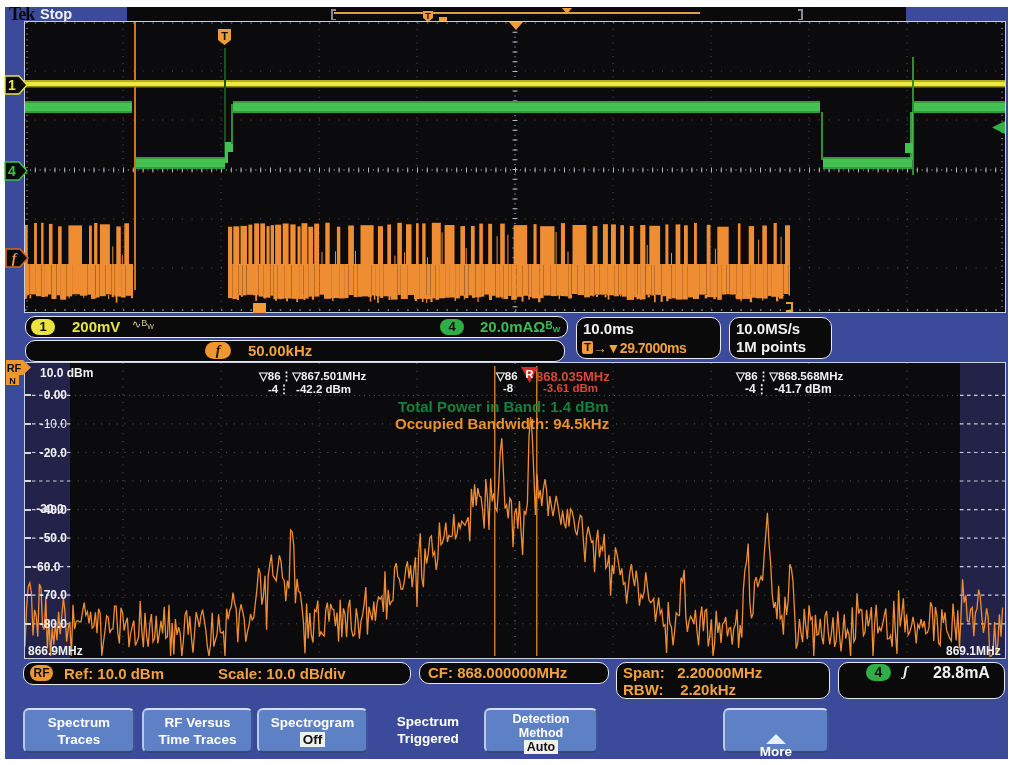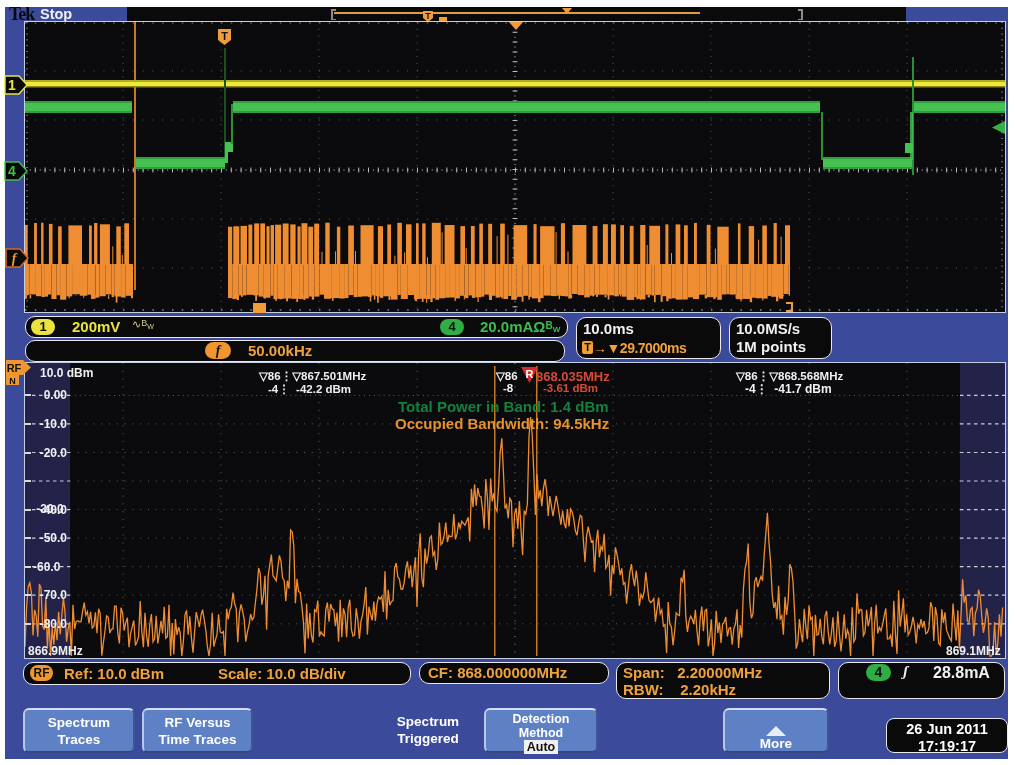--- a/index.html
+++ b/index.html
@@ -474,21 +474,21 @@
 <rect x="494" y="366" width="1.5" height="290" fill="#c87822"></rect>
 <rect x="536" y="366" width="1.5" height="290" fill="#c87822"></rect>
 <polyline points="25.0,646.8 26.6,606.9 28.2,586.6 29.8,582.9 31.4,592.7 33.0,635.5 34.6,609.9 36.2,615.8 37.8,636.8 39.4,584.0 41.0,588.1 42.6,626.0 44.2,629.6 45.8,598.7 47.4,648.6 49.0,619.5 50.6,656.0 52.2,628.1 53.8,644.7 55.4,622.7 57.0,640.2 58.6,611.9 60.2,634.1 61.8,615.9 63.4,598.2 65.0,611.8 66.6,641.6 68.2,628.4 69.8,621.9 71.4,656.0 73.0,604.8 74.6,629.0 76.2,621.5 77.8,620.7 79.4,621.8 81.0,621.9 82.6,611.3 84.2,602.7 85.8,615.2 87.4,611.6 89.0,623.5 90.6,611.7 92.2,628.0 93.8,626.5 95.4,612.3 97.0,633.2 98.6,608.8 100.2,613.5 101.8,655.7 103.4,642.7 105.0,630.9 106.6,615.8 108.2,617.2 109.8,633.1 111.4,629.3 113.0,629.0 114.6,606.2 116.2,606.1 117.8,633.1 119.4,643.5 121.0,607.7 122.6,613.0 124.2,630.7 125.8,622.4 127.4,617.8 129.0,647.2 130.6,633.5 132.2,626.8 133.8,620.5 135.4,645.5 137.0,641.7 138.6,636.8 140.2,601.1 141.8,631.2 143.4,647.1 145.0,612.9 146.6,635.7 148.2,646.8 149.8,624.2 151.4,614.0 153.0,641.8 154.6,638.6 156.2,615.9 157.8,643.4 159.4,633.2 161.0,620.8 162.6,633.5 164.2,606.9 165.8,638.3 167.4,636.8 169.0,604.8 170.6,656.0 172.2,623.1 173.8,654.4 175.4,619.0 177.0,634.9 178.6,627.2 180.2,633.2 181.8,656.0 183.4,641.1 185.0,614.9 186.6,610.4 188.2,634.8 189.8,616.2 191.4,637.6 193.0,652.8 194.6,632.2 196.2,612.1 197.8,619.2 199.4,627.0 201.0,615.4 202.6,609.7 204.2,619.7 205.8,630.2 207.4,646.6 209.0,656.0 210.6,643.5 212.2,612.8 213.8,646.6 215.4,640.0 217.0,634.6 218.6,614.2 220.2,632.0 221.8,633.1 223.4,631.7 225.0,656.0 226.6,608.7 228.2,619.4 229.8,610.2 231.4,606.7 233.0,592.5 234.6,603.5 236.2,608.6 237.8,642.1 239.4,613.1 241.0,604.3 242.6,611.2 244.2,619.4 245.8,641.6 247.4,632.1 249.0,625.5 250.6,614.0 252.2,619.9 253.8,617.6 255.4,602.8 257.0,588.9 258.6,568.1 260.2,573.4 261.8,604.6 263.4,596.1 265.0,575.7 266.6,629.8 268.2,575.9 269.8,564.6 271.4,554.5 273.0,575.7 274.6,578.1 276.2,580.8 277.8,567.9 279.4,555.3 281.0,561.3 282.6,578.0 284.2,580.5 285.8,601.1 287.4,580.7 289.0,588.5 290.6,530.0 292.2,531.9 293.8,546.0 295.4,603.2 297.0,578.8 298.6,591.6 300.2,592.5 301.8,605.4 303.4,621.6 305.0,653.4 306.6,603.6 308.2,638.5 309.8,613.1 311.4,635.5 313.0,642.5 314.6,609.8 316.2,611.5 317.8,600.5 319.4,636.4 321.0,631.8 322.6,634.5 324.2,635.9 325.8,609.6 327.4,602.6 329.0,621.8 330.6,604.0 332.2,608.9 333.8,609.6 335.4,626.3 337.0,612.5 338.6,641.7 340.2,599.8 341.8,637.3 343.4,608.3 345.0,614.2 346.6,637.3 348.2,607.5 349.8,599.7 351.4,629.5 353.0,636.0 354.6,634.6 356.2,608.3 357.8,619.3 359.4,638.7 361.0,621.2 362.6,614.9 364.2,603.8 365.8,587.1 367.4,634.6 369.0,606.7 370.6,614.1 372.2,620.4 373.8,601.6 375.4,620.9 377.0,603.6 378.6,597.0 380.2,599.1 381.8,596.5 383.4,611.9 385.0,571.3 386.6,619.4 388.2,589.9 389.8,605.3 391.4,601.4 393.0,600.8 394.6,567.7 396.2,563.2 397.8,576.8 399.4,579.1 401.0,589.1 402.6,589.2 404.2,582.4 405.8,568.6 407.4,561.3 409.0,578.3 410.6,565.4 412.2,587.3 413.8,571.2 415.4,557.2 417.0,607.0 418.6,554.3 420.2,533.3 421.8,578.0 423.4,587.2 425.0,548.6 426.6,563.6 428.2,554.4 429.8,537.9 431.4,535.9 433.0,555.5 434.6,552.0 436.2,570.0 437.8,559.0 439.4,522.5 441.0,544.6 442.6,542.4 444.2,535.2 445.8,522.5 447.4,542.0 449.0,535.4 450.6,536.8 452.2,536.1 453.8,514.1 455.4,539.4 457.0,534.2 458.6,522.5 460.2,527.9 461.8,521.3 463.4,523.4 465.0,525.2 466.6,521.2 468.2,517.2 469.8,541.4 471.4,488.7 473.0,507.3 474.6,484.2 476.2,505.7 477.8,488.1 479.4,496.0 481.0,496.8 482.6,509.8 484.2,528.4 485.8,479.1 487.4,497.4 489.0,529.9 490.6,478.3 492.2,501.4 493.8,493.0 495.4,507.9 497.0,511.2 498.6,486.4 500.2,452.2 501.8,438.4 503.4,471.7 505.0,508.4 506.6,504.9 508.2,518.3 509.8,498.3 511.4,501.0 513.0,547.3 514.6,514.0 516.2,508.2 517.8,528.8 519.4,501.1 521.0,529.8 522.6,555.1 524.2,510.7 525.8,514.0 527.4,503.5 529.0,436.6 530.6,417.0 532.2,434.8 533.8,472.5 535.4,515.0 537.0,474.2 538.6,498.7 540.2,490.0 541.8,506.2 543.4,488.6 545.0,479.2 546.6,490.3 548.2,516.0 549.8,496.0 551.4,506.2 553.0,516.1 554.6,506.1 556.2,495.8 557.8,504.7 559.4,515.1 561.0,524.8 562.6,510.5 564.2,523.2 565.8,528.3 567.4,509.0 569.0,526.5 570.6,509.0 572.2,511.7 573.8,519.4 575.4,531.1 577.0,535.3 578.6,523.9 580.2,515.3 581.8,516.8 583.4,540.6 585.0,562.3 586.6,535.8 588.2,526.7 589.8,534.5 591.4,542.0 593.0,540.8 594.6,572.3 596.2,541.7 597.8,529.8 599.4,557.3 601.0,546.6 602.6,550.1 604.2,533.9 605.8,568.2 607.4,565.2 609.0,554.8 610.6,595.6 612.2,565.1 613.8,574.0 615.4,547.3 617.0,554.1 618.6,563.5 620.2,575.1 621.8,568.4 623.4,584.2 625.0,582.6 626.6,603.7 628.2,587.6 629.8,572.6 631.4,564.0 633.0,577.2 634.6,586.2 636.2,570.7 637.8,582.9 639.4,605.7 641.0,594.5 642.6,598.0 644.2,591.3 645.8,572.3 647.4,586.9 649.0,600.0 650.6,602.7 652.2,601.0 653.8,598.5 655.4,621.8 657.0,609.9 658.6,597.6 660.2,613.7 661.8,610.1 663.4,626.2 665.0,624.7 666.6,652.9 668.2,602.0 669.8,624.0 671.4,626.8 673.0,645.3 674.6,631.9 676.2,612.9 677.8,614.8 679.4,615.5 681.0,577.8 682.6,581.5 684.2,569.8 685.8,616.4 687.4,632.0 689.0,621.3 690.6,616.1 692.2,619.1 693.8,624.1 695.4,609.9 697.0,631.3 698.6,645.5 700.2,617.8 701.8,606.5 703.4,631.2 705.0,610.9 706.6,609.5 708.2,646.4 709.8,636.6 711.4,619.4 713.0,656.0 714.6,643.2 716.2,610.7 717.8,632.9 719.4,622.4 721.0,642.9 722.6,624.1 724.2,622.3 725.8,617.0 727.4,636.4 729.0,628.5 730.6,627.6 732.2,644.8 733.8,628.4 735.4,624.6 737.0,609.3 738.6,648.0 740.2,625.0 741.8,637.6 743.4,589.1 745.0,569.0 746.6,561.7 748.2,543.6 749.8,602.1 751.4,618.3 753.0,613.6 754.6,581.8 756.2,577.1 757.8,587.1 759.4,581.2 761.0,576.4 762.6,580.8 764.2,554.8 765.8,534.3 767.4,512.7 769.0,542.8 770.6,562.1 772.2,594.3 773.8,607.9 775.4,602.1 777.0,619.1 778.6,585.7 780.2,618.9 781.8,615.8 783.4,634.8 785.0,596.8 786.6,614.9 788.2,600.8 789.8,564.2 791.4,568.1 793.0,581.7 794.6,612.2 796.2,648.7 797.8,642.5 799.4,619.0 801.0,633.0 802.6,642.1 804.2,608.7 805.8,626.2 807.4,639.2 809.0,605.5 810.6,619.4 812.2,617.3 813.8,656.0 815.4,614.8 817.0,635.2 818.6,634.2 820.2,618.7 821.8,636.6 823.4,644.3 825.0,615.9 826.6,611.0 828.2,631.9 829.8,644.4 831.4,633.3 833.0,617.2 834.6,646.9 836.2,641.0 837.8,611.3 839.4,633.8 841.0,651.5 842.6,635.1 844.2,614.3 845.8,638.6 847.4,629.8 849.0,634.5 850.6,656.0 852.2,607.3 853.8,641.8 855.4,638.7 857.0,593.3 858.6,613.7 860.2,609.4 861.8,610.0 863.4,635.5 865.0,632.3 866.6,609.7 868.2,626.3 869.8,619.0 871.4,607.0 873.0,656.0 874.6,624.2 876.2,604.8 877.8,633.4 879.4,627.4 881.0,630.7 882.6,624.6 884.2,615.9 885.8,608.5 887.4,638.9 889.0,638.7 890.6,635.3 892.2,646.8 893.8,600.7 895.4,632.8 897.0,653.9 898.6,590.3 900.2,626.5 901.8,614.1 903.4,598.2 905.0,632.5 906.6,614.2 908.2,635.0 909.8,632.0 911.4,626.3 913.0,616.8 914.6,625.9 916.2,643.4 917.8,624.6 919.4,628.1 921.0,619.1 922.6,627.7 924.2,621.0 925.8,633.6 927.4,632.6 929.0,627.6 930.6,602.2 932.2,607.0 933.8,640.9 935.4,607.1 937.0,616.1 938.6,643.2 940.2,645.4 941.8,609.4 943.4,623.0 945.0,612.4 946.6,630.4 948.2,634.3 949.8,638.4 951.4,640.9 953.0,603.5 954.6,622.3 956.2,640.5 957.8,610.2 959.4,648.4 961.0,615.7 962.6,579.4 964.2,602.6 965.8,595.3 967.4,621.2 969.0,622.1 970.6,609.6 972.2,607.5 973.8,636.2 975.4,613.2 977.0,608.7 978.6,589.6 980.2,596.0 981.8,616.5 983.4,632.8 985.0,623.3 986.6,608.3 988.2,617.1 989.8,656.0 991.4,656.0 993.0,653.0 994.6,622.0 996.2,653.8 997.8,643.6 999.4,614.2 1001.0,636.8 1002.6,607.5" fill="none" stroke="#ef8d33" stroke-width="1.3"></polyline>
 </g>
 </svg>
 </div>
 <div class="abs wt" style="left:40px;top:366px;font-size:12px;font-weight:bold">10.0 dBm</div>
 <div class="abs" style="left:25px;top:394px;width:6px;height:2px;background:#d8d8e0"></div>
 <div class="abs wt" style="left:33px;top:388px;font-size:12px;font-weight:bold;width:34px;text-align:right">0.00</div>
 <div class="abs" style="left:25px;top:423px;width:6px;height:2px;background:#d8d8e0"></div>
-<div class="abs wt" style="left:33px;top:417px;font-size:12px;font-weight:bold;width:34px;text-align:right">-10.0</div>
+<div class="abs wt" style="left:33px;top:417px;font-size:12px;font-weight:normal;width:34px;text-align:right">-10.0</div>
 <div class="abs" style="left:25px;top:452px;width:6px;height:2px;background:#d8d8e0"></div>
 <div class="abs wt" style="left:33px;top:446px;font-size:12px;font-weight:bold;width:34px;text-align:right">-20.0</div>
 <div class="abs" style="left:25px;top:480px;width:6px;height:2px;background:#d8d8e0"></div>
 <div class="abs wt" style="left:33px;top:502px;font-size:12px;font-weight:bold;width:34px;text-align:center">-30.0</div>
 <div class="abs" style="left:25px;top:509px;width:6px;height:2px;background:#d8d8e0"></div>
 <div class="abs wt" style="left:33px;top:503px;font-size:12px;font-weight:bold;width:34px;text-align:right">-40.0</div>
 <div class="abs" style="left:25px;top:537px;width:6px;height:2px;background:#d8d8e0"></div>
 <div class="abs wt" style="left:33px;top:531px;font-size:12px;font-weight:bold;width:34px;text-align:right">-50.0</div>
 <div class="abs" style="left:25px;top:566px;width:6px;height:2px;background:#d8d8e0"></div>
 <div class="abs wt" style="left:33px;top:560px;font-size:12px;font-weight:bold;width:34px;text-align:left">-60.0</div>
@@ -529,20 +529,20 @@
 <div class="abs ot" style="left:218px;top:665px;font-weight:bold;font-size:15px">Scale: 10.0 dB/div</div>
 <div class="abs ot" style="left:428px;top:664px;font-weight:bold;font-size:15px">CF: 868.000000MHz</div>
 <div class="abs ot" style="left:623px;top:664px;font-weight:bold;font-size:15px">Span:&nbsp;&nbsp;&nbsp;2.20000MHz</div>
 <div class="abs ot" style="left:623px;top:681px;font-weight:bold;font-size:15px">RBW:&nbsp;&nbsp;&nbsp;&nbsp;2.20kHz</div>
 <div class="abs" style="left:866px;top:664px;width:25px;height:17px;background:#2eae44;border-radius:9px;color:#111;font-weight:bold;font-size:14px;text-align:center;line-height:17px">4</div>
 <div class="abs wt" style="left:903px;top:663px;font-weight:bold;font-size:15px;font-style:italic;font-family:'Liberation Serif',serif">ʃ</div>
 <div class="abs wt" style="left:933px;top:664px;font-weight:bold;font-size:16px">28.8mA</div>
 
 <div class="btn" style="left:23px;top:708px;width:112px">Spectrum<br>Traces</div>
 <div class="btn" style="left:142px;top:708px;width:111px">RF Versus<br>Time Traces</div>
+<div class="btn" style="left:257px;top:708px;width:111px">Spectrogram<br><span style="background:#f0f0f0;color:#111;padding:0 3px">Off</span></div>
 <div class="abs" style="left:378px;top:714px;width:100px;text-align:center;color:#fff;font-weight:bold;font-size:13.5px;line-height:1.25">Spectrum<br>Triggered</div>
 <div class="btn" style="left:484px;top:708px;width:114px;font-size:12.5px;line-height:1.1;padding-top:3px">Detection<br>Method<br><span style="background:#f0f0f0;color:#111;padding:0 3px">Auto</span></div>
-<div class="btn" style="left:723px;top:708px;width:106px;padding-top:16px"><svg width="20" height="10" viewBox="0 0 20 10" style="display:block;margin:0 auto">
+<div class="btn" style="left:723px;top:708px;width:106px;padding-top:24px"><svg width="20" height="10" viewBox="0 0 20 10" style="display:block;margin:0 auto">
         <path d="M10 0 L20 10 H0 z" fill="#e8eef8"></path>
       </svg>More</div>
-<div class="abs" style="left:886px;top:718px;width:122px;height:35px;background:#0a0a0a;border:1.5px solid #e8e8ee;border-radius:8px;color:#fff;font-weight:bold;font-size:14.5px;text-align:center;line-height:1.15;padding-top:2px">26 Jun 2011<br>17:19:17</div>
 
 </div>
 
 </body></html>

